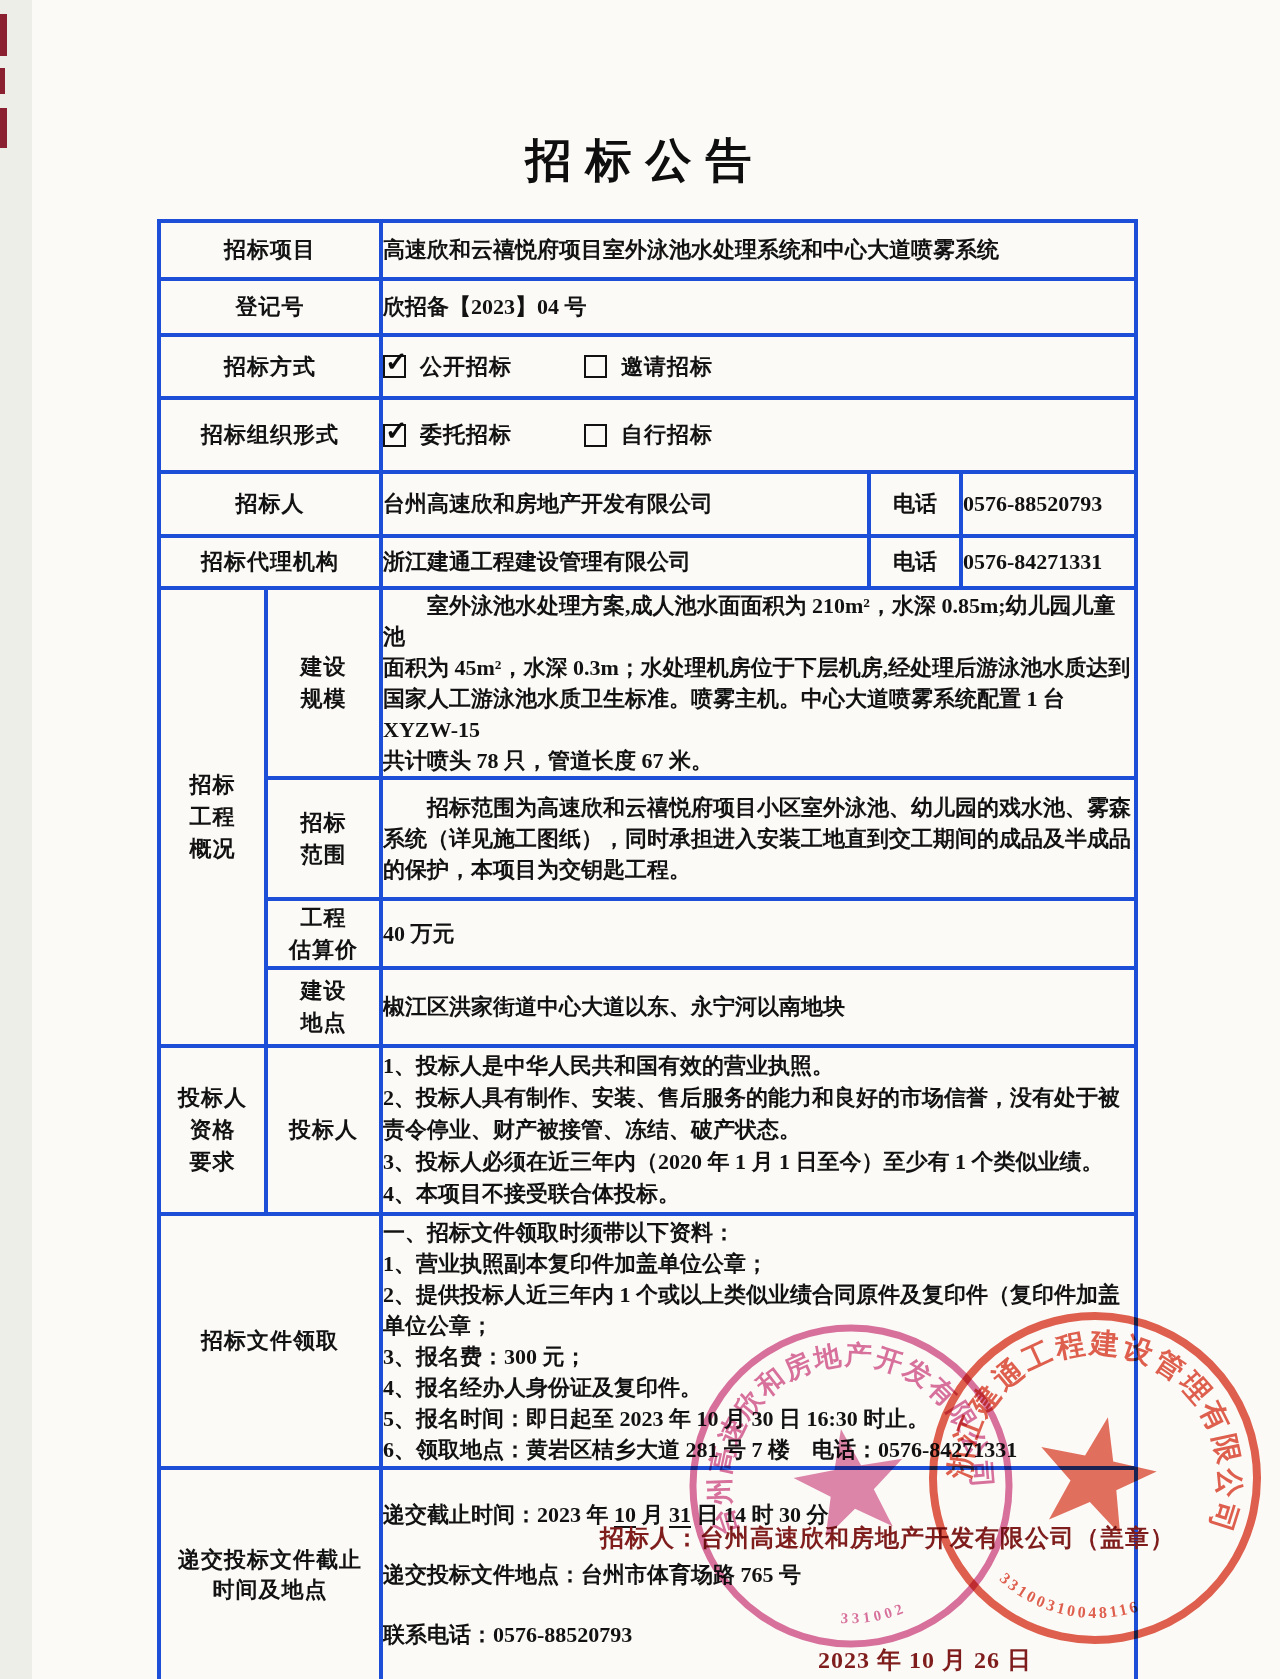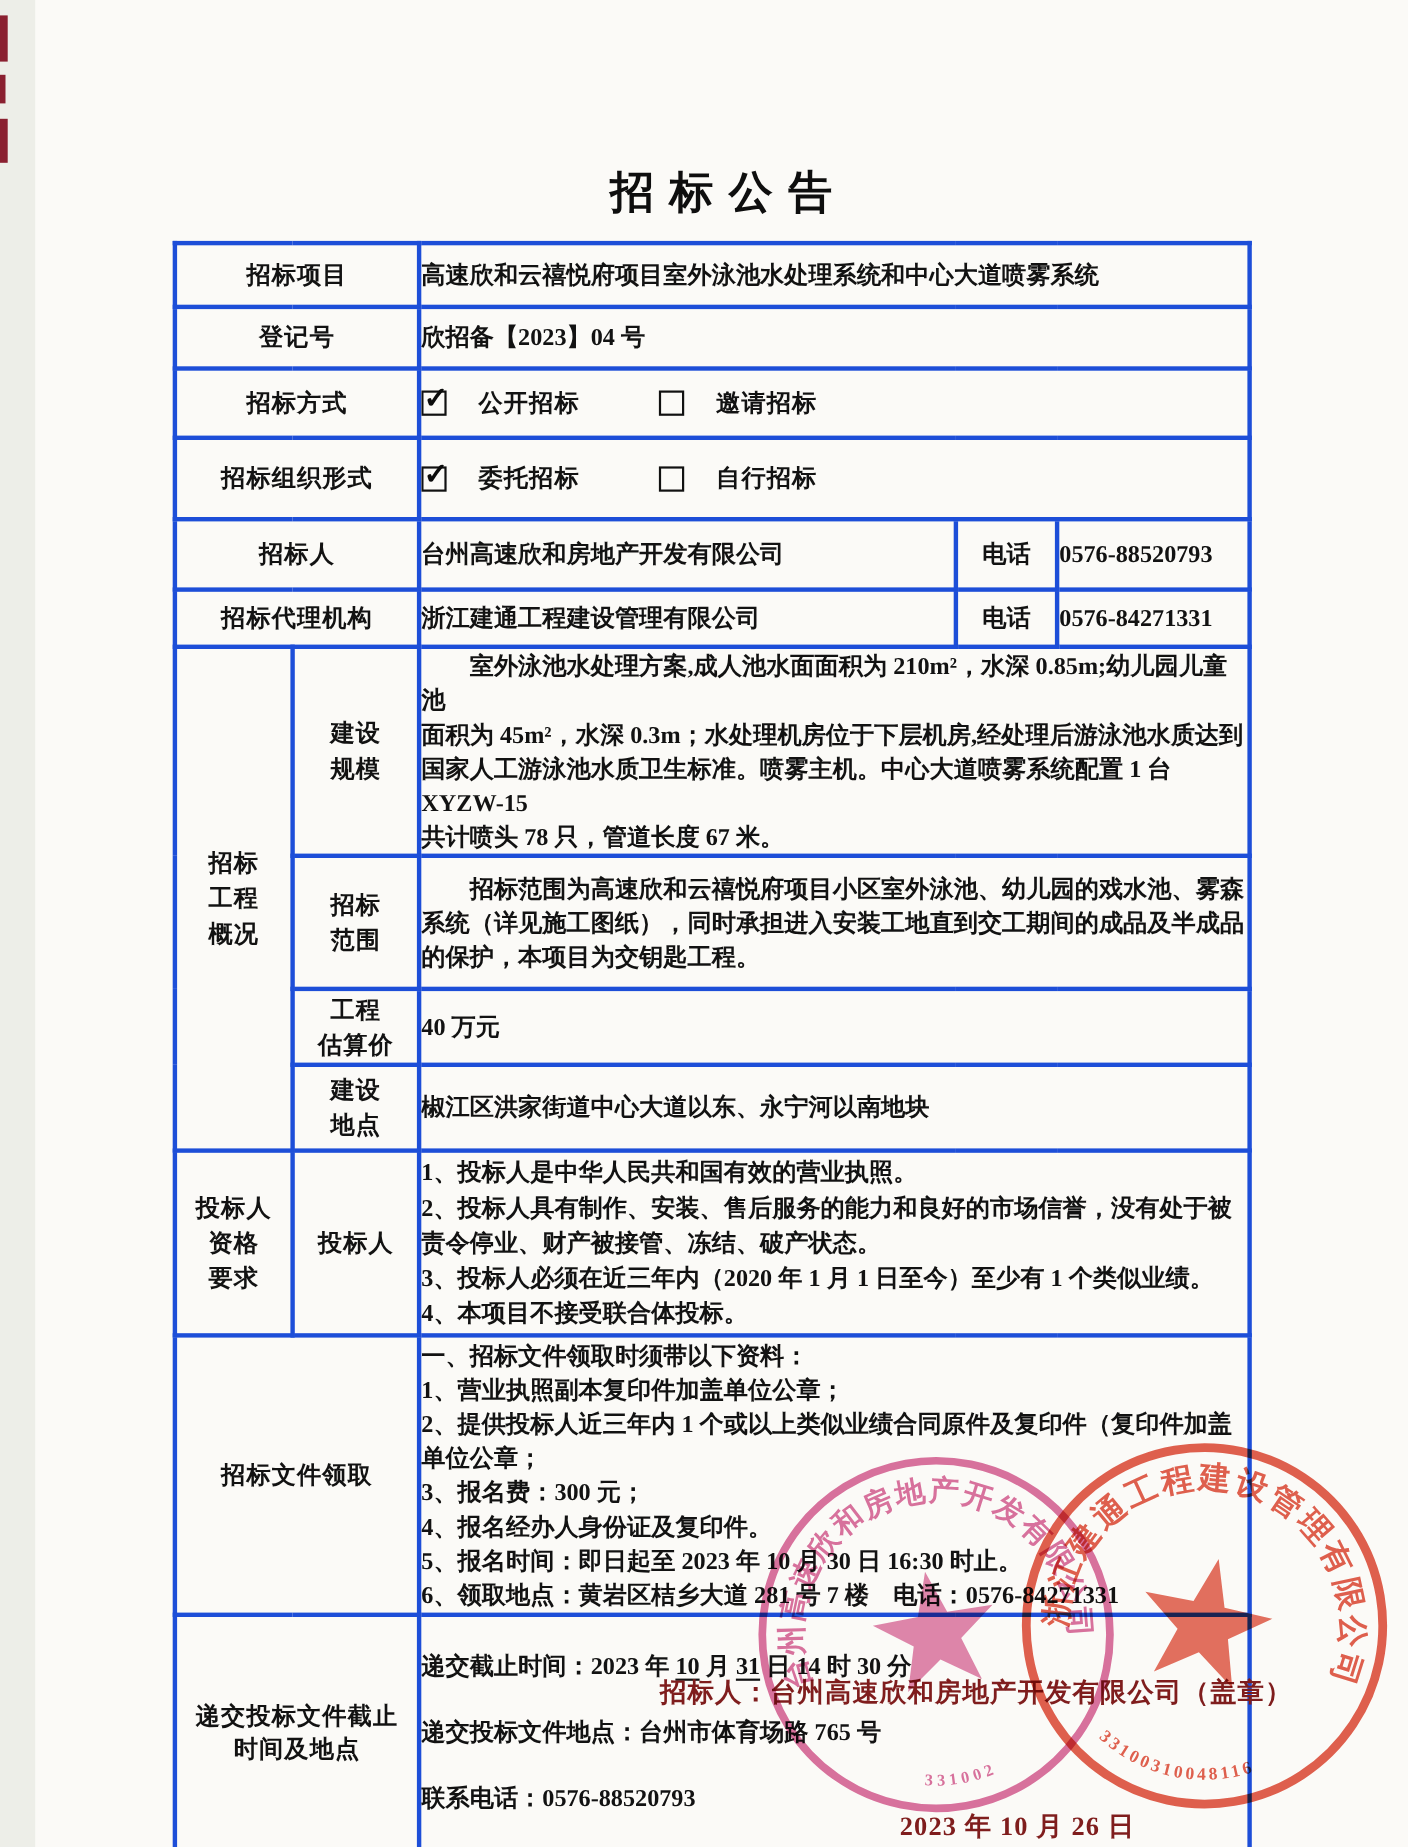--- a/index.html
+++ b/index.html
@@ -11,22 +11,22 @@
   }
   .page{position:absolute;inset:0;}
   .left-strip{position:absolute;left:0;top:0;width:32px;height:1679px;background:#edeee8;}
   .edge-mark{position:absolute;left:0;background:#8a2030;}
   .em1{top:14px;width:7px;height:42px;}
   .em2{top:68px;width:5px;height:26px;}
   .em3{top:108px;width:7px;height:40px;}
 
   .doc-title{
     position:absolute;left:157px;top:130px;width:977px;
-    text-align:center;font-size:40px;font-weight:700;letter-spacing:14px;
-    color:#0e0e0e;margin:17px;
+    text-align:center;font-size:46px;font-weight:700;letter-spacing:14px;
+    color:#0e0e0e;margin:0;
   }
 
   table.main{
     position:absolute;left:157px;top:219px;width:977px;
     border-collapse:collapse;table-layout:fixed;
     background:transparent;
   }
   table.main td{
     border:4px solid #1d4ed8;
     padding:0;vertical-align:middle;
@@ -38,21 +38,21 @@
     text-align:center;font-weight:700;letter-spacing:1px;
     white-space:pre-line;line-height:32px;
   }
   td.val{padding:2px 10px 2px 14px;font-weight:600;}
   td.par{
     padding:2px 8px 2px 12px;font-weight:700;
     white-space:pre-line;font-size:21px;line-height:31px;
   }
   td.center{text-align:center;font-weight:700;border-radius:15px;}
   .cbrow{display:flex;align-items:center;}
-  .cbgroup{display:flex;align-items:center;gap:15px;}
+  .cbgroup{display:flex;align-items:center;}
   .cbgroup + .cbgroup{margin-left:72px;}
   .cb{
     width:19px;height:19px;border:2px solid #111;display:inline-block;
     position:relative;margin-right:14px;flex:0 0 auto;background:transparent;
   }
   .cb.checked::after{
     content:"✓";position:absolute;left:0px;top:-11px;
     font-size:27px;font-weight:700;color:#0c0c0c;
   }
   .cblabel{font-weight:700;letter-spacing:1px;}

